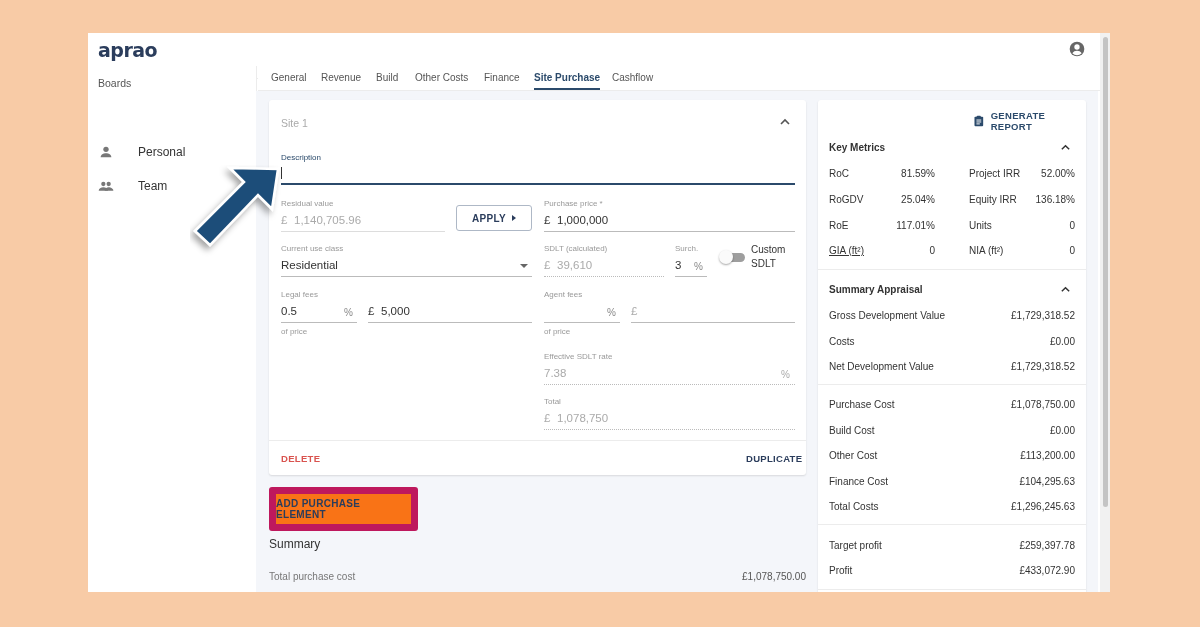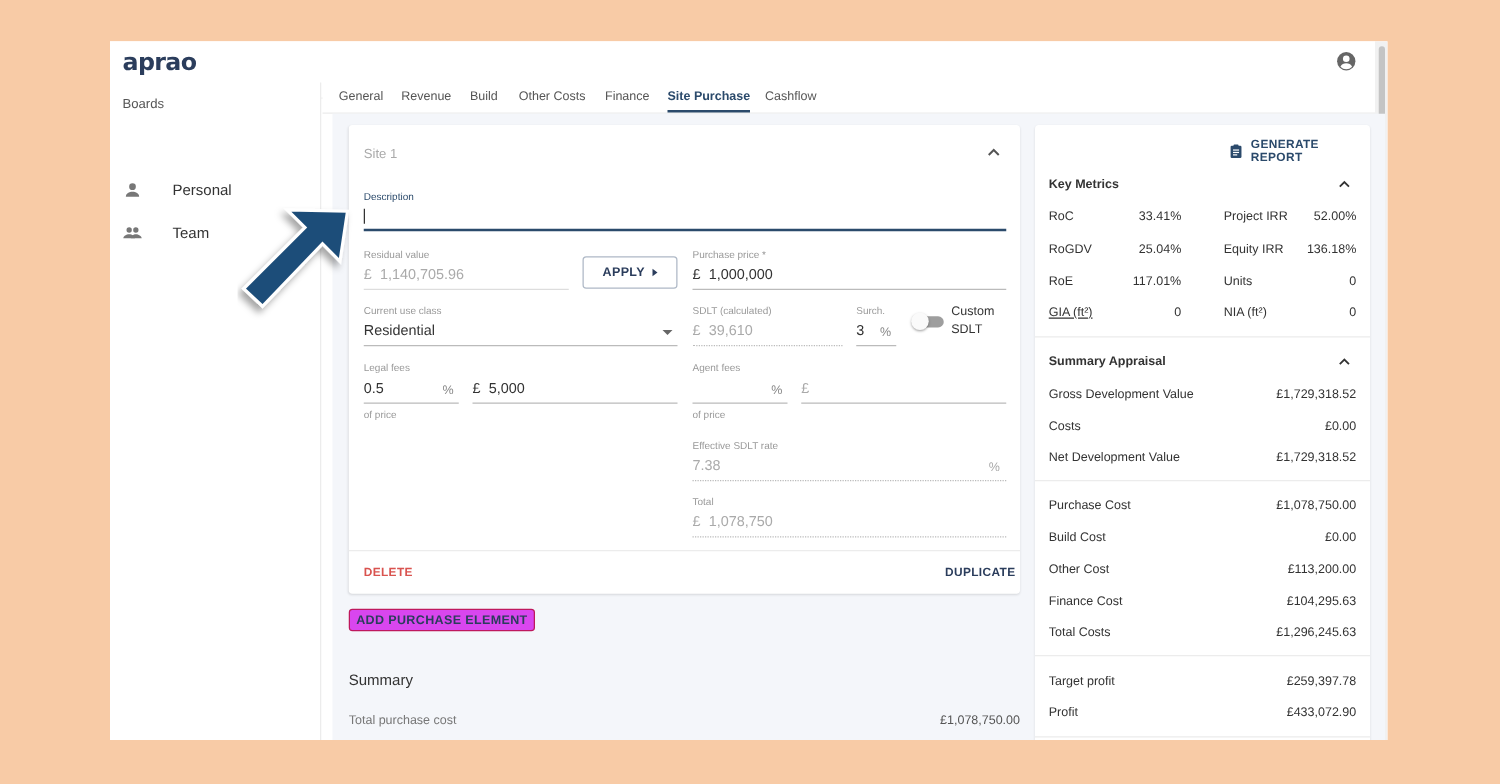--- a/index.html
+++ b/index.html
@@ -27,21 +27,21 @@
   .side-item .ico { position: absolute; left: 10px; top: 6px; width: 16px; height: 16px; }
   .side-item .lbl { position: absolute; left: 50px; top: 7px; font-size: 12px; color: #333; }
 
   
   .tabs { position: absolute; left: 170px; top: 34px; width: 842px; height: 24px; border-bottom: 1px solid #ececec; background: #fff; }
   .tab { position: absolute; top: 5px; font-size: 10px; color: #555; white-space: nowrap; }
   .tab.active { color: #2b4a6b; font-weight: bold; }
   .tab.active::after { content: ""; position: absolute; left: 0; right: 0; top: 16px; height: 2px; background: #2b4a6b; }
 
   
-  .main { position: absolute; left: 178px; top: 58px; width: 842px; height: 501px; background: #f4f6fa; }
+  .main { position: absolute; left: 168px; top: 58px; width: 842px; height: 501px; background: #f4f6fa; }
 
   .card { position: absolute; left: 13px; top: 9px; width: 537px; height: 375px; background: #fff; border-radius: 3px; box-shadow: 0 1px 2px rgba(0,0,0,0.12); }
   .card .site-title { position: absolute; left: 12px; top: 17px; font-size: 10.5px; color: #aaa; }
   .card .collapse-icon { position: absolute; left: 510px; top: 16px; width: 12px; height: 12px; }
 
   .field-label { position: absolute; font-size: 8px; color: #999; white-space: nowrap; }
   .field-label.focused { color: #2b4a6b; }
   .field-value { position: absolute; font-size: 11.5px; color: #333; white-space: nowrap; }
   .field-value.muted { color: #aaa; }
   .field-line { position: absolute; height: 1px; background: #bbb; }
@@ -59,21 +59,21 @@
 
   .toggle { position: absolute; left: 450px; top: 150px; width: 26px; height: 14px; }
   .toggle .track { position: absolute; left: 6px; top: 3px; width: 20px; height: 9px; border-radius: 5px; background: #9e9e9e; }
   .toggle .knob { position: absolute; left: 0; top: 0; width: 14px; height: 14px; border-radius: 50%; background: #fafafa; box-shadow: 0 1px 2px rgba(0,0,0,0.35); }
   .toggle-label { position: absolute; left: 482px; top: 143px; font-size: 10px; color: #333; line-height: 14px; }
 
   .card-divider { position: absolute; left: 0; top: 340px; width: 537px; height: 1px; background: #ececec; }
   .delete-btn { position: absolute; left: 12px; top: 353px; font-size: 9.5px; font-weight: bold; color: #d9534f; letter-spacing: 0.3px; }
   .duplicate-btn { position: absolute; left: 477px; top: 353px; font-size: 9.5px; font-weight: bold; color: #2b3d5c; letter-spacing: 0.3px; }
 
-  .add-btn { position: absolute; left: 13px; top: 396px; width: 149px; height: 18px; border: 1px solid #be185d; border-radius: 3px; background: #d946ef; font-size: 10px; font-weight: bold; color: #2b3d5c; display: flex; align-items: center; justify-content: center; letter-spacing: 0.3px; }
+  .add-btn { position: absolute; left: 13px; top: 396px; width: 149px; height: 44px; border: 7px solid #be185d; border-radius: 3px; background: #f97316; font-size: 10px; font-weight: bold; color: #2b3d5c; display: flex; align-items: center; justify-content: center; letter-spacing: 0.3px; }
 
   .summary-title { position: absolute; left: 13px; top: 446px; font-size: 12px; color: #333; }
   .summary-row-label { position: absolute; left: 13px; top: 480px; font-size: 10px; color: #777; }
   .summary-row-value { position: absolute; left: 462px; top: 480px; width: 88px; text-align: right; font-size: 10px; color: #555; }
 
   
   .panel { position: absolute; left: 562px; top: 9px; width: 268px; height: 500px; background: #fff; border-radius: 3px; box-shadow: 0 1px 2px rgba(0,0,0,0.12); }
   .gen-report { position: absolute; left: 156px; top: 10px; display: flex; align-items: center; gap: 7px; font-size: 9.5px; font-weight: bold; color: #2b4a6b; letter-spacing: 0.3px; }
   .gen-report .clip { width: 10px; height: 12px; }
   .section-title { position: absolute; left: 11px; font-size: 10px; font-weight: bold; color: #333; }
@@ -238,21 +238,21 @@
           </svg>
         <span>GENERATE REPORT</span>
       </div>
 
       <div class="section-title" style="top:42px;">Key Metrics</div>
       <svg class="section-chevron" style="top:42px;" viewBox="0 0 12 12">
           <path d="M2 8 L6 4 L10 8" stroke="#333" stroke-width="1.6" fill="none"></path>
         </svg>
 
       <div class="metric" style="left:11px; top:68px;">RoC</div>
-      <div class="metric-val" style="left:47px; top:68px;">33.41%</div>
+      <div class="metric-val" style="left:47px; top:68px;">81.59%</div>
       <div class="metric" style="left:151px; top:68px;">Project IRR</div>
       <div class="metric-val" style="left:187px; top:68px;">52.00%</div>
 
       <div class="metric" style="left:11px; top:94px;text-align:center;">RoGDV</div>
       <div class="metric-val" style="left:47px; top:94px;">25.04%</div>
       <div class="metric" style="left:151px; top:94px;">Equity IRR</div>
       <div class="metric-val" style="left:187px; top:94px;">136.18%</div>
 
       <div class="metric" style="left:11px; top:120px;">RoE</div>
       <div class="metric-val" style="left:47px; top:120px;">117.01%</div>

